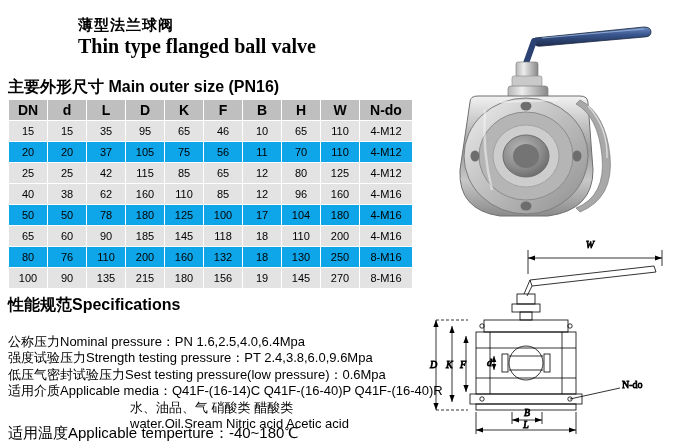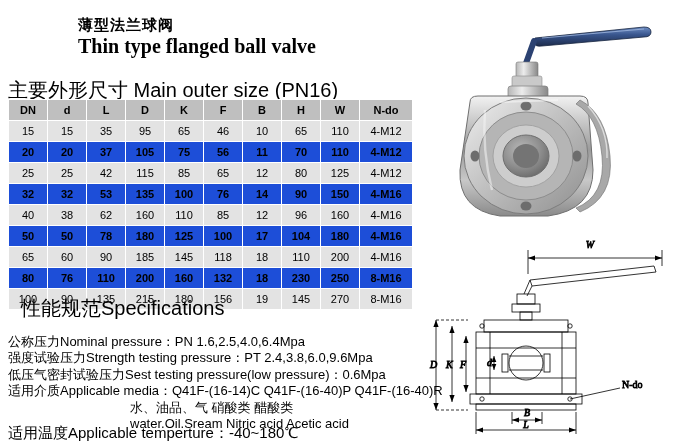--- a/index.html
+++ b/index.html
@@ -11,42 +11,42 @@
     position:relative;
     overflow:hidden;
   }
   .page{position:relative;width:700px;height:441px;}
 
   
   .title-block{position:absolute;left:78px;top:16px;}
   .title-cn{font-size:15px;font-weight:bold;letter-spacing:1px;line-height:18px;}
   .title-en{font-size:20px;font-weight:bold;font-family:"Liberation Serif", serif;line-height:20px;margin-top:2px;}
 
-  .section-head{position:absolute;font-weight:normal;font-size:20px;}
+  .section-head{position:absolute;font-weight:bold;font-size:16px;}
   #main-size-head{left:8px;top:77px;}
-  #spec-head{left:21px;top:295px;}
+  #spec-head{left:8px;top:295px;}
 
   
   table.dim{
     position:absolute;left:8px;top:99px;
     border-collapse:collapse;
     font-size:11px;
     font-family:"Liberation Sans", sans-serif;
   }
   table.dim td,table.dim th{
     border:1px solid #ffffff;
     text-align:center;
     padding:0;
     height:20px;
     width:38px;
     font-weight:normal;
   }
-  table.dim th{background:#bfbfbf;font-weight:bold;font-size:11px;}
+  table.dim th{background:#bfbfbf;font-weight:bold;font-size:14px;}
   table.dim td{background:#e3e3e3;}
-  table.dim tr.alt td{background:#1d4ed8;font-weight:bold;}
+  table.dim tr.alt td{background:#0ea5e9;}
   table.dim td.wide,table.dim th.wide{width:52px;}
 
   
   .spec-list{position:absolute;left:8px;top:334px;font-size:13px;line-height:16.4px;}
   .spec-list div{white-space:nowrap;}
   .spec-indent{padding-left:122px;}
   .spec-temp{position:absolute;left:8px;top:424px;font-size:15px;}
 
   
   .photo{position:absolute;left:430px;top:10px;width:262px;height:222px;}
@@ -114,32 +114,20 @@
         <td>25</td>
         <td>25</td>
         <td>42</td>
         <td>115</td>
         <td>85</td>
         <td>65</td>
         <td>12</td>
         <td>80</td>
         <td>125</td>
         <td class="wide">4-M12</td>
-      </tr>
-      <tr class="alt">
-        <td>32</td>
-        <td>32</td>
-        <td>53</td>
-        <td>135</td>
-        <td>100</td>
-        <td>76</td>
-        <td>14</td>
-        <td>90</td>
-        <td>150</td>
-        <td class="wide">4-M16</td>
       </tr>
       <tr>
         <td>40</td>
         <td>38</td>
         <td>62</td>
         <td>160</td>
         <td>110</td>
         <td>85</td>
         <td>12</td>
         <td>96</td>
@@ -171,21 +159,21 @@
         <td class="wide">4-M16</td>
       </tr>
       <tr class="alt">
         <td>80</td>
         <td>76</td>
         <td>110</td>
         <td>200</td>
         <td>160</td>
         <td>132</td>
         <td>18</td>
-        <td>230</td>
+        <td>130</td>
         <td>250</td>
         <td class="wide">8-M16</td>
       </tr>
       <tr>
         <td>100</td>
         <td>90</td>
         <td>135</td>
         <td>215</td>
         <td>180</td>
         <td>156</td>

